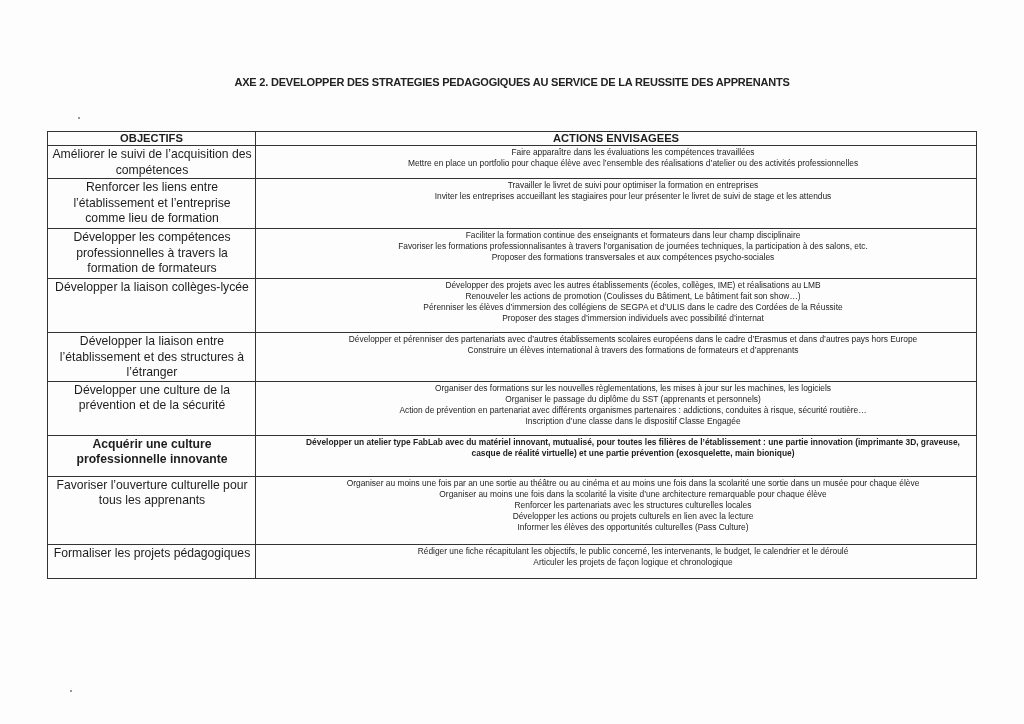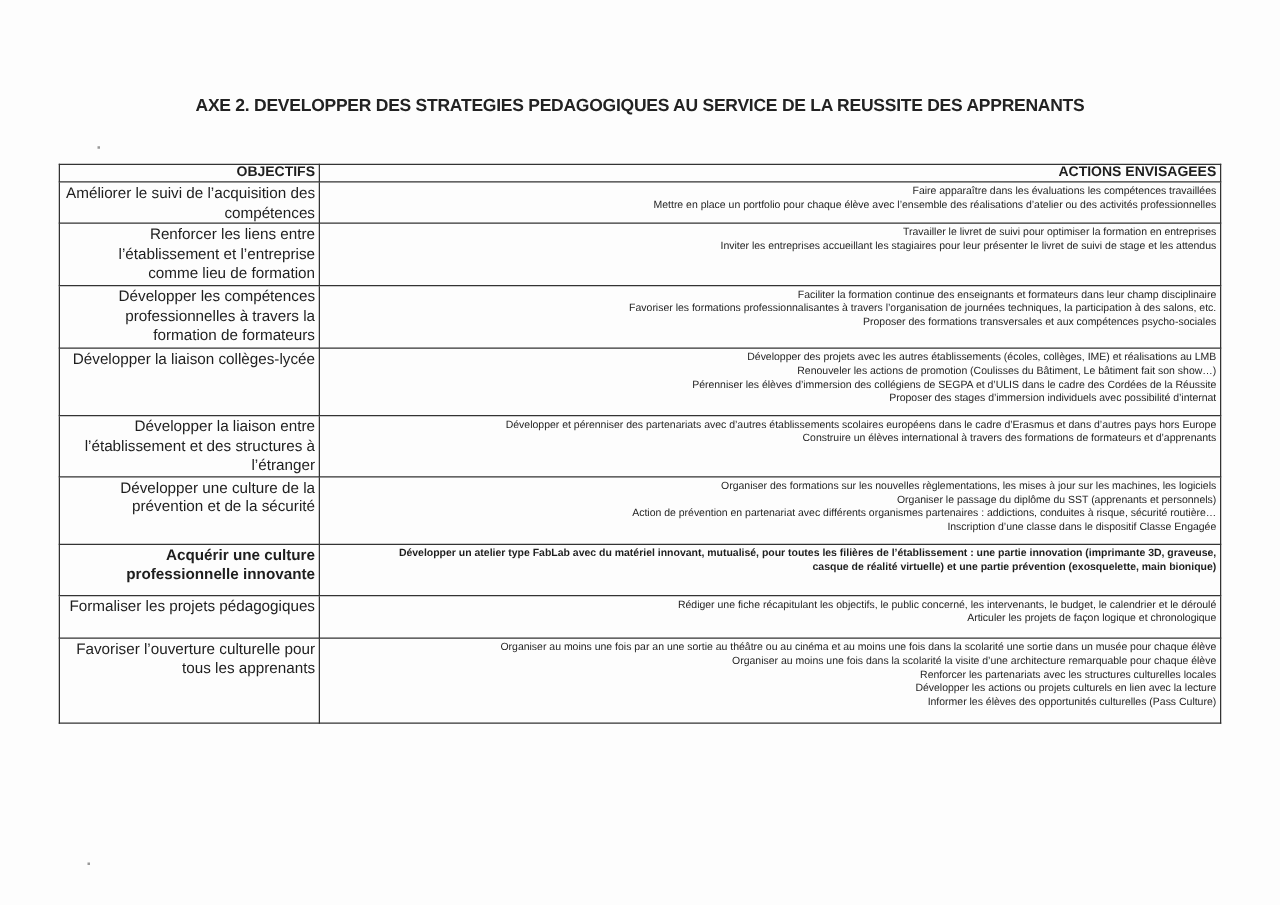--- a/index.html
+++ b/index.html
@@ -1,21 +1,21 @@
 <!DOCTYPE html>
 <html><head>
 <meta charset="utf-8">
 <style>
   html, body { margin:0; padding:0; }
   body { width:1024px; height:724px; background:#fdfdfd; position:relative; overflow:hidden;
          font-family:"Liberation Sans", sans-serif; color:#1e1e1e; }
   .title { position:absolute; left:0; width:1024px; top:76px; text-align:center;
-           font-weight:bold; font-size:14px; letter-spacing:-0.2px; color:#222; }
+           font-weight:bold; font-size:11px; letter-spacing:-0.2px; color:#222; }
   table { position:absolute; left:47px; top:131px; width:930px; border-collapse:collapse; table-layout:fixed; }
-  td, th { border:1px solid #333; vertical-align:top; padding:0 3px; text-align:right; }
+  td, th { border:1px solid #333; vertical-align:top; padding:0 3px; text-align:center; }
   col.c1 { width:208px; }
   th { font-weight:bold; font-size:11.2px; height:13px; line-height:13px; }
   td.obj { font-size:12.2px; line-height:15.5px; padding-left:4px; padding-top:1px; }
   td.act { font-size:8.4px; line-height:11.1px; padding-left:3px; padding-top:1px; }
   .act div { white-space:nowrap; overflow:hidden;padding-left:34px; }
   .act div.wrap { white-space:normal; }
   .dot { position:absolute; width:2px; height:2px; background:#999; }
 </style>
 </head>
 <body>
@@ -80,34 +80,34 @@
           <div>Action de prévention en partenariat avec différents organismes partenaires : addictions, conduites à risque, sécurité routière…</div>
           <div>Inscription d’une classe dans le dispositif Classe Engagée</div>
         </td>
       </tr>
       <tr style="height: 41px; font-weight: bold;">
         <td class="obj">Acquérir une culture professionnelle innovante</td>
         <td class="act">
           <div class="wrap">Développer un atelier type FabLab avec du matériel innovant, mutualisé, pour toutes les filières de l’établissement : une partie innovation (imprimante 3D, graveuse, casque de réalité virtuelle) et une partie prévention (exosquelette, main bionique)</div>
         </td>
       </tr>
-      <tr style="height: 34px;">
-        <td class="obj">Formaliser les projets pédagogiques</td>
-        <td class="act">
-          <div>Rédiger une fiche récapitulant les objectifs, le public concerné, les intervenants, le budget, le calendrier et le déroulé</div>
-          <div>Articuler les projets de façon logique et chronologique</div>
-        </td>
-      </tr>
       <tr style="height: 68px;">
         <td class="obj">Favoriser l’ouverture culturelle pour tous les apprenants</td>
         <td class="act">
           <div>Organiser au moins une fois par an une sortie au théâtre ou au cinéma et au moins une fois dans la scolarité une sortie dans un musée pour chaque élève</div>
           <div>Organiser au moins une fois dans la scolarité la visite d’une architecture remarquable pour chaque élève</div>
           <div>Renforcer les partenariats avec les structures culturelles locales</div>
           <div>Développer les actions ou projets culturels en lien avec la lecture</div>
           <div>Informer les élèves des opportunités culturelles (Pass Culture)</div>
         </td>
       </tr>
+      <tr style="height: 34px;">
+        <td class="obj">Formaliser les projets pédagogiques</td>
+        <td class="act">
+          <div>Rédiger une fiche récapitulant les objectifs, le public concerné, les intervenants, le budget, le calendrier et le déroulé</div>
+          <div>Articuler les projets de façon logique et chronologique</div>
+        </td>
+      </tr>
     </tbody>
 </table>
 
 <div class="dot" style="left:78px;top:117px;"></div>
 <div class="dot" style="left:70px;top:690px;"></div>
 
 </body></html>

